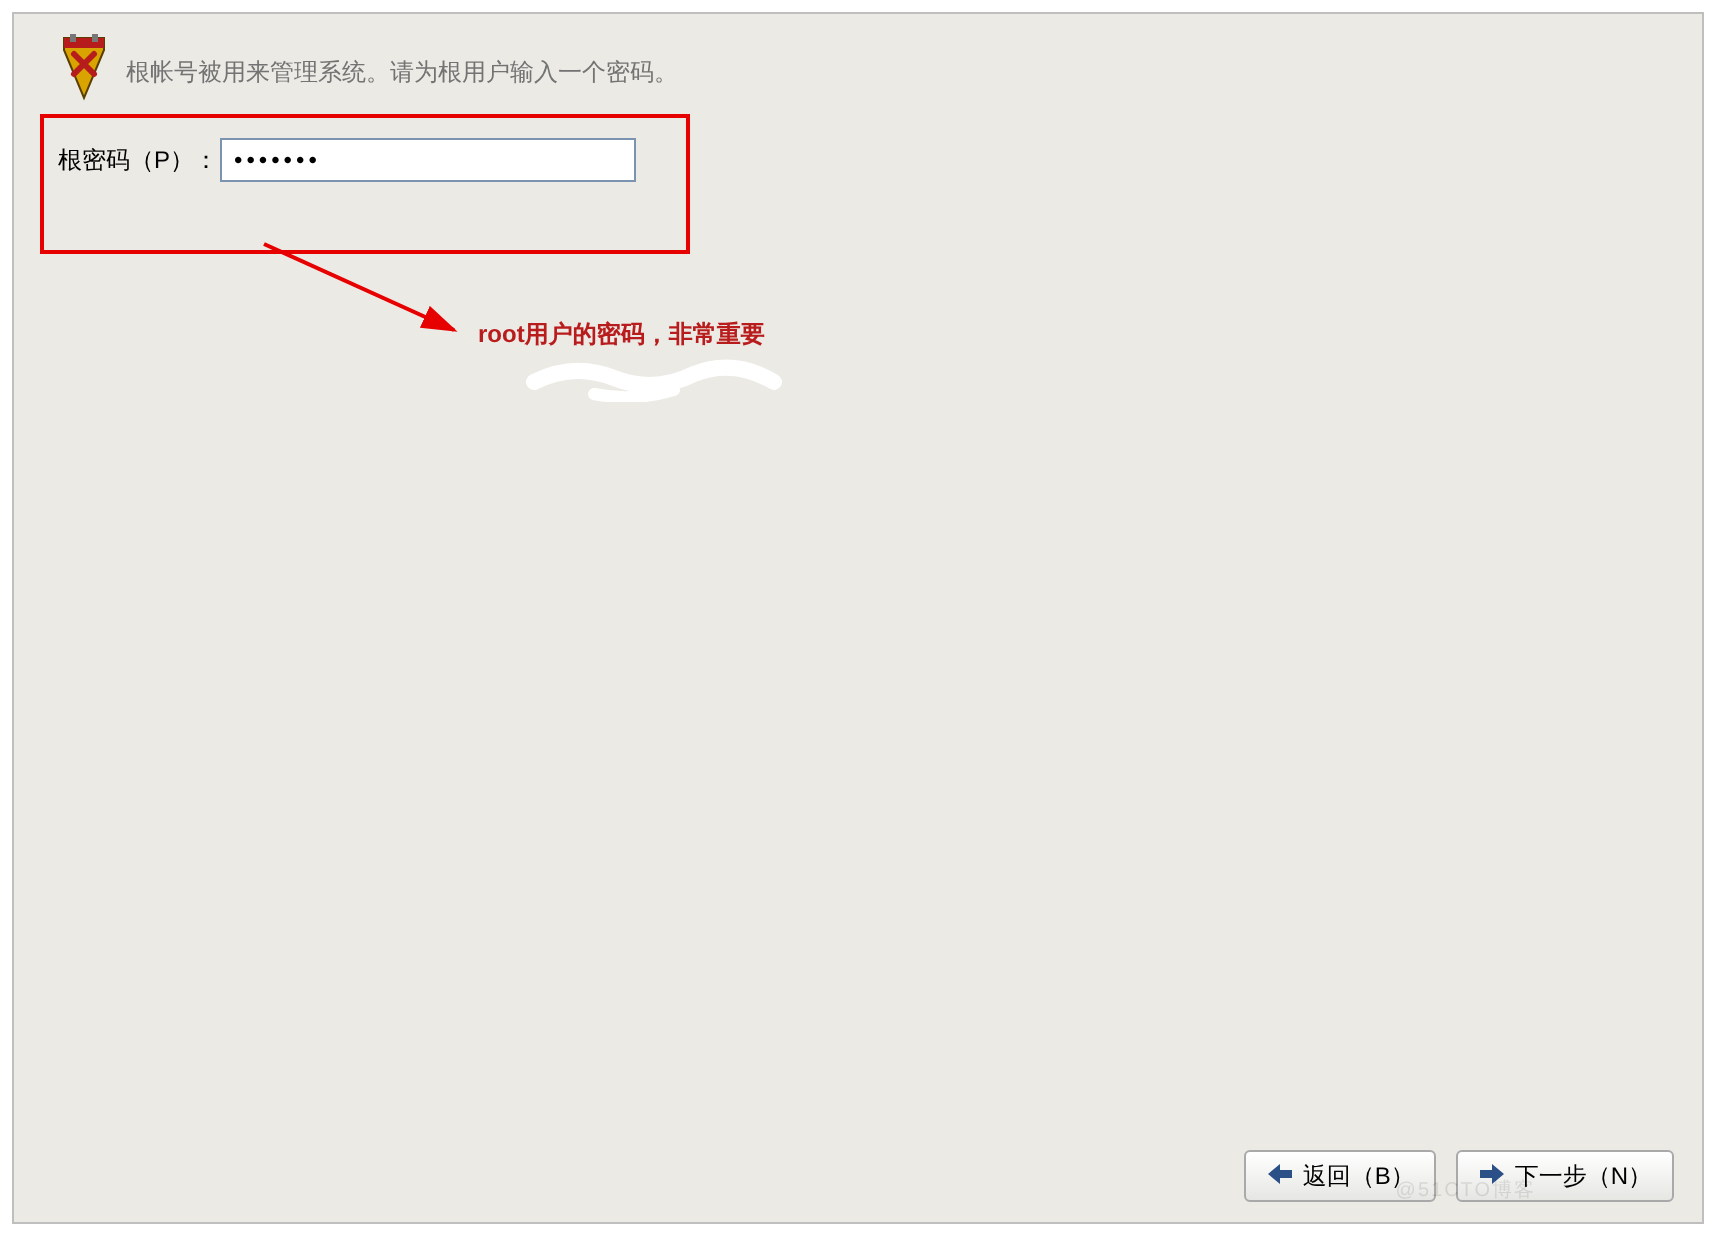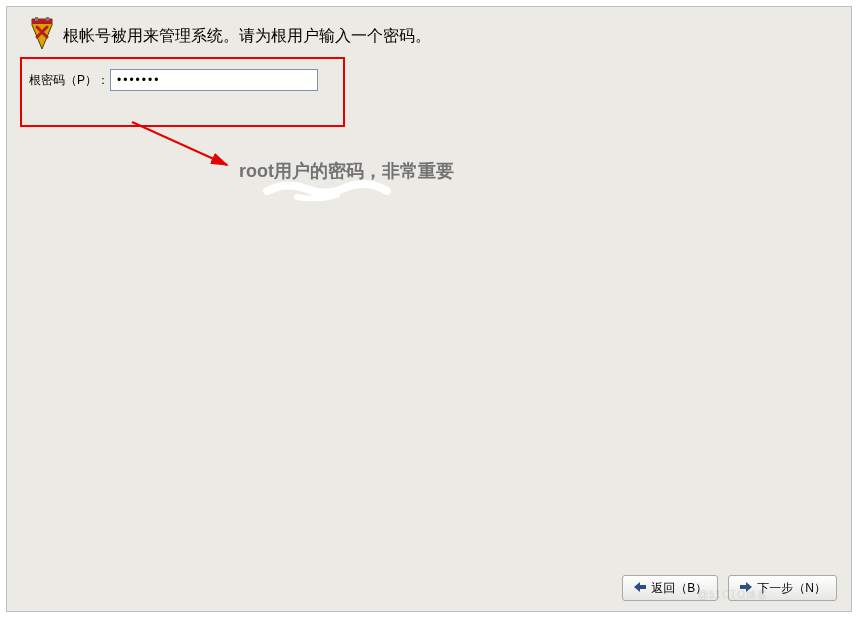--- a/index.html
+++ b/index.html
@@ -26,22 +26,22 @@
       align-items: center;
       gap: 8px;
       padding: 10px 14px 0 22px;
     }
     .shield-icon {
       width: 26px;
       height: 34px;
       flex-shrink: 0;
     }
     .instruction-text {
-      font-size: 16px;
-      color: #000000;
+      font-size: 12px;
+      color: #737373;
       margin-top: 4px;
     }
     .redbox {
       position: absolute;
       top: 50px;
       left: 13px;
       width: 325px;
       height: 70px;
       border: 2px solid #e60000;
       pointer-events: none;
@@ -77,22 +77,22 @@
     .arrow-svg {
       position: absolute;
       top: 110px;
       left: 120px;
       pointer-events: none;
     }
     .annotation {
       position: absolute;
       top: 152px;
       left: 232px;
-      color: #737373;
-      font-size: 18px;
+      color: #b91c1c;
+      font-size: 12px;
       font-weight: bold;
     }
     .scribble {
       position: absolute;
       top: 170px;
       left: 250px;
       width: 140px;
       height: 24px;
       pointer-events: none;
     }

